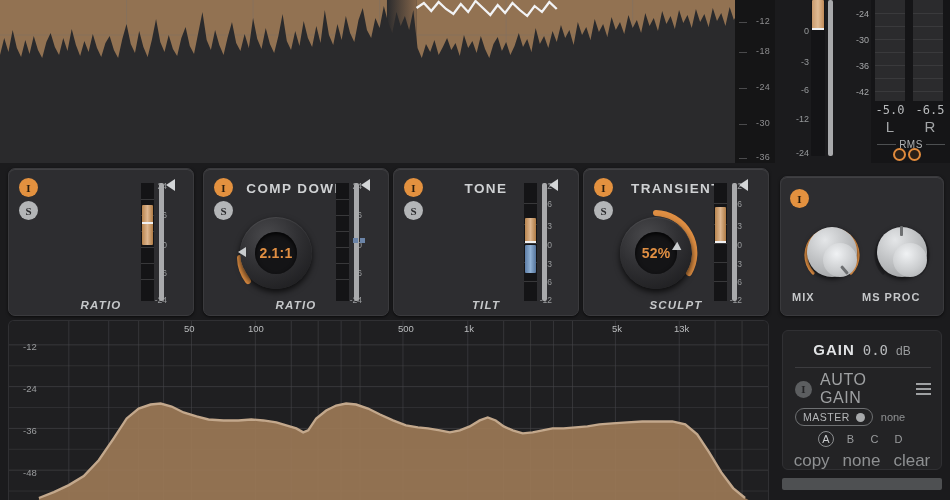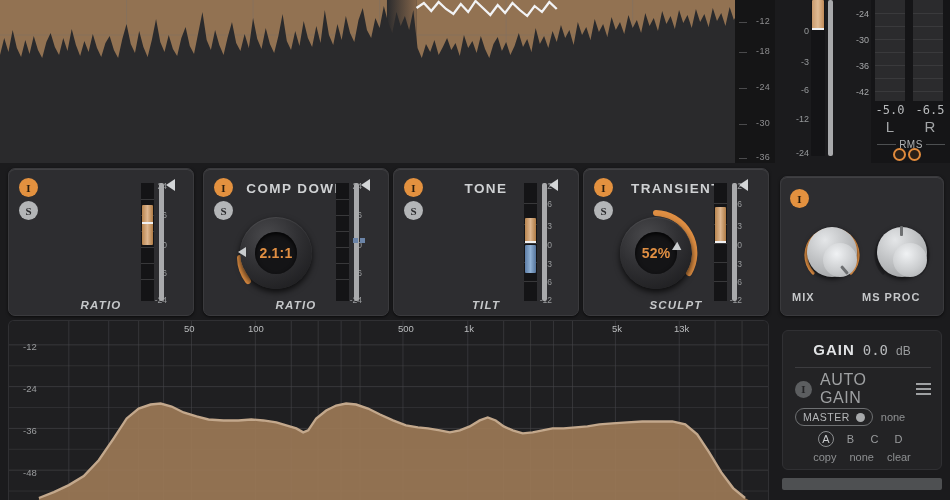--- a/index.html
+++ b/index.html
@@ -247,21 +247,21 @@
   }
   .abcd { color: #9a9c9e; font-size: 11px; width: 15px; text-align: center; }
   .abcd.active {
     color: #c8cacc; border: 1px solid #8a8c8e; border-radius: 50%;
     width: 16px; height: 16px; line-height: 14px;
   }
   #cpc-row {
     position: absolute; top: 120px; left: 0; width: 100%;
     display: flex; align-items: center; justify-content: center; gap: 13px;
   }
-  .cpc { color: #8e9092; font-size: 11px; }
+  .cpc { color: #8e9092; font-size: 17px; }
 
   #bottom-bar {
     position: absolute; left: 782px; top: 478px; width: 160px; height: 12px;
     background: #4e5052; border-radius: 2px;
   }
 </style>
 </head>
 <body>
 
 <div class="app">

